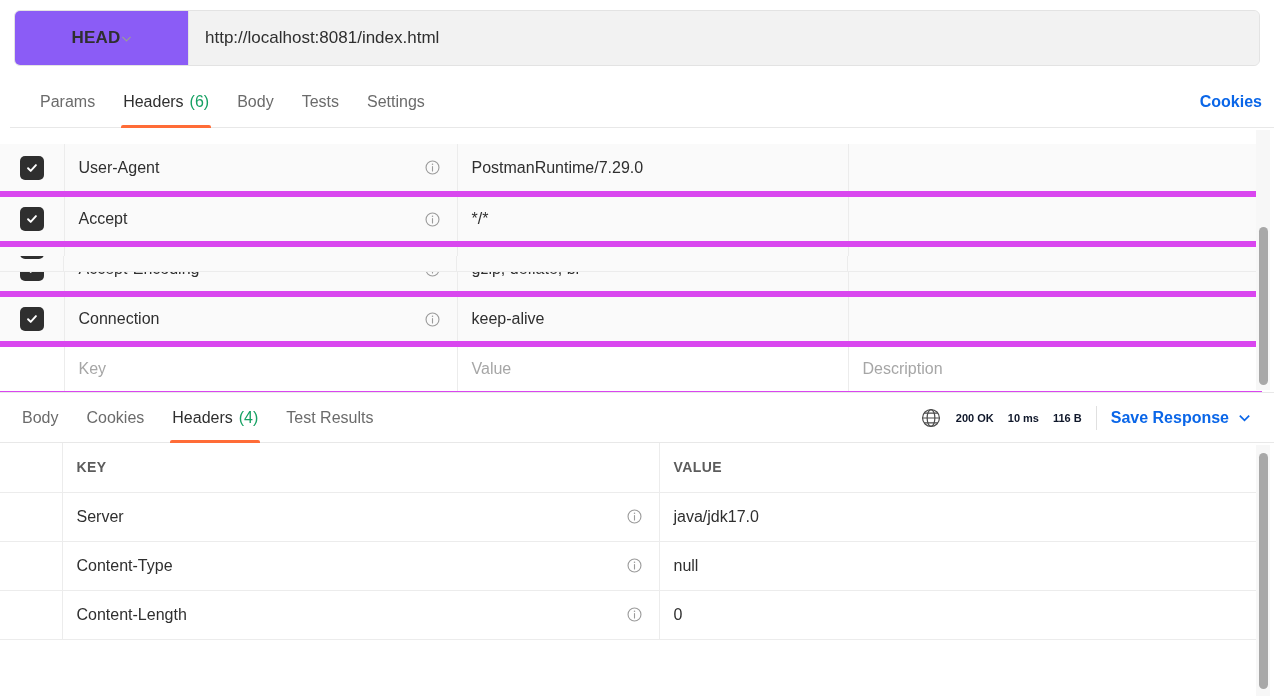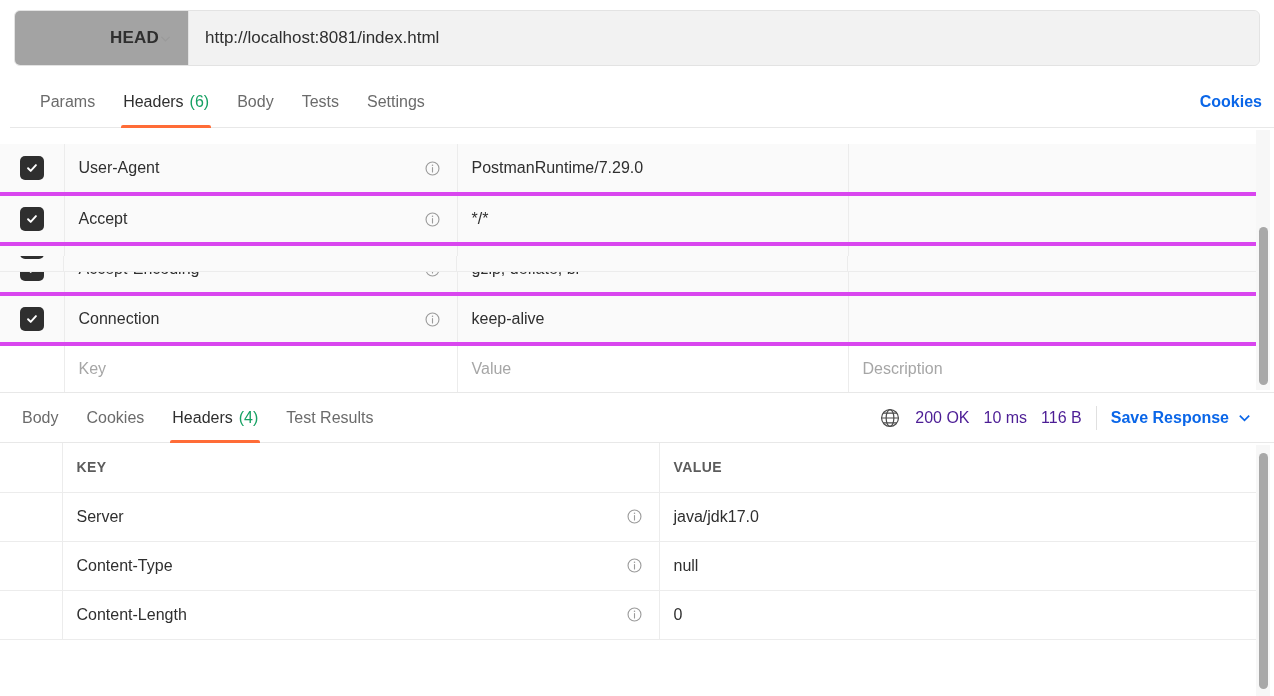--- a/index.html
+++ b/index.html
@@ -16,22 +16,22 @@
   .urlbar {
     position: absolute; left: 0; top: 0; width: 1274px; height: 76px;
     display: flex; align-items: center; padding: 10px 14px 10px 14px;
   }
   .method-url {
     flex: 1 1 auto; display: flex; align-items: stretch; height: 56px;
     border: 1px solid #e3e3e3; border-radius: 6px; overflow: hidden;
     background: #f2f2f2;
   }
   .method-select {
-    width: 174px; display: flex; align-items: center; justify-content: flex-end;
-    padding: 0 16px 0 18px; background: #a3a3a3; border-right: 1px solid #e3e3e3;
+    width: 174px; display: flex; align-items: center; justify-content: center;
+    padding: 0 16px 0 18px; background: #8b5cf6; border-right: 1px solid #e3e3e3;
     cursor: pointer;
   }
   .method-label { font-size: 17px; font-weight: 700; color: #2f2f2f; letter-spacing: .2px; }
   .chev { width: 13px; height: 13px; color: #9a9a9a; display: inline-block; }
   .chev svg { display: block; }
   .url-input {
     flex: 1; display: flex; align-items: center; padding-left: 16px;
     background: #f2f2f2; font-size: 17px; color: #2f2f2f; cursor: text;
   }
   .send-group {
@@ -71,21 +71,21 @@
   }
 
   
   .req-pane {
     position: absolute; left: 0; top: 128px; width: 1274px; height: 264px;
     overflow: hidden; background: #fff;
   }
   .req-table { width: 1262px; border-collapse: collapse; table-layout: fixed; }
   .req-table tr { height: 50px; }
   .req-table td {
-    border-bottom: 4px solid #d946ef; border-right: 1px solid #ececec;
+    border-bottom: 6px solid #d946ef; border-right: 1px solid #ececec;
     font-size: 16px; color: #2f2f2f; vertical-align: middle;
   }
   .req-table tr.filled td { background: #fafafa; }
   .req-table tr.blank td { background: #ffffff; }
   .c-check { width: 64px; border-right: 1px solid #ececec; }
   .c-key   { width: 393px; }
   .c-val   { width: 391px; }
   .c-desc  { width: 414px; border-right: none !important; }
   .cellpad { display: flex; align-items: flex-start; height: 100%; padding: 0 12px 0 14px; }
   .cell-key { display: flex; align-items: center; justify-content: space-between; padding: 0 16px 0 14px; }
@@ -114,21 +114,21 @@
   .res-tabs {
     position: absolute; left: 0; top: 392px; width: 1274px; height: 51px;
     display: flex; align-items: center; padding: 0 8px 0 8px;
     border-top: 1px solid #e8e8e8; border-bottom: 1px solid #e8e8e8; background: #fff;
   }
   .res-tabs .tab { height: 51px; font-size: 16px; }
   .res-tabs .tab.active::after { bottom: 0; }
   .status-area { margin-left: auto; display: flex; align-items: center; gap: 14px; padding-right: 14px; }
   .globe-icon { width: 22px; height: 22px; color: #4b4b4b; }
   .globe-icon svg { display: block; }
-  .stat { font-size: 16px; color: #4c1d95; font-weight: 400; }
+  .stat { font-size: 11px; color: #0f172a; font-weight: 700; }
   .vsep { width: 1px; height: 24px; background: #e0e0e0; }
   .save-resp { font-size: 16px; font-weight: 700; color: #0a66e8; cursor: pointer; }
   .save-caret { color: #0a66e8; width: 15px; height: 15px; margin-left: -6px; }
   .save-caret svg { display: block; }
 
   
   .res-pane {
     position: absolute; left: 0; top: 443px; width: 1274px; height: 253px;
     overflow: hidden; background: #fff;
   }

